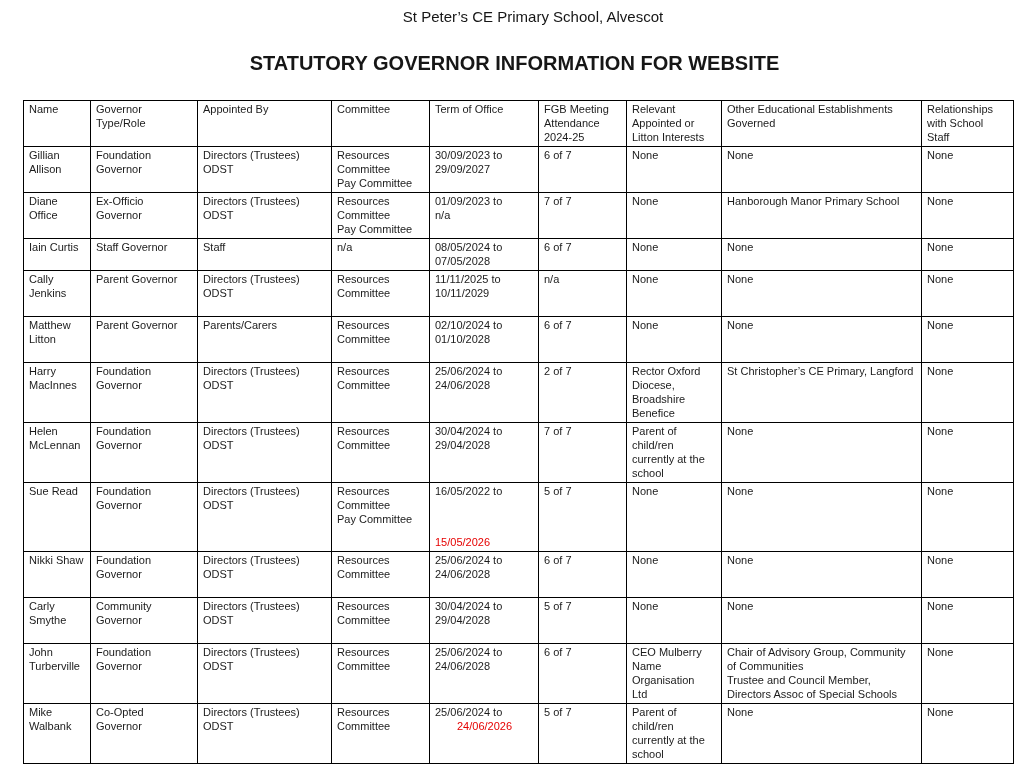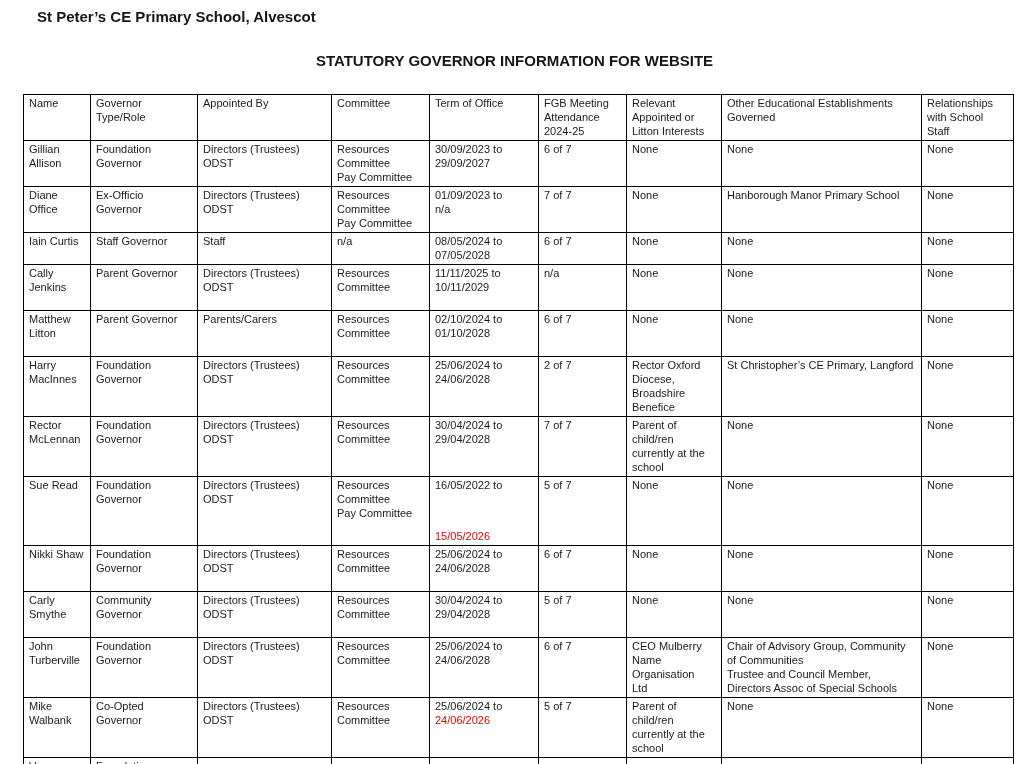--- a/index.html
+++ b/index.html
@@ -13,30 +13,30 @@
     font-family: "Liberation Sans", sans-serif;
     color: #1b1b1b;
   }
   .page {
     width: 1029px;
     min-height: 764px;
     background: #ffffff;
     padding-top: 8px;
   }
   .doc-title {
-    text-align: left;
+    text-align: center;
     font-size: 15px;
-    font-weight: bold;
+    font-weight: normal;
     margin: 0;
     color: #161616;
     padding-left: 37px;
   }
   .doc-subtitle {
     text-align: center;
-    font-size: 15px;
+    font-size: 20px;
     font-weight: bold;
     margin: 27px 0 25px 0;
     color: #161616;
   }
   table.gov-table {
     border-collapse: collapse;
     table-layout: fixed;
     width: 990px;
     margin-left: 23px;
     font-size: 11px;
@@ -313,21 +313,21 @@
           </td>
           <td>
             <div class="cell-line">St Christopher’s CE Primary, Langford</div>
           </td>
           <td>
             <div class="cell-line">None</div>
           </td>
         </tr>
         <tr>
           <td>
-            <div class="cell-line">Rector</div>
+            <div class="cell-line">Helen</div>
             <div class="cell-line">McLennan</div>
           </td>
           <td>
             <div class="cell-line">Foundation</div>
             <div class="cell-line">Governor</div>
           </td>
           <td>
             <div class="cell-line">Directors (Trustees)</div>
             <div class="cell-line">ODST</div>
           </td>
@@ -510,21 +510,21 @@
           <td>
             <div class="cell-line">Directors (Trustees)</div>
             <div class="cell-line">ODST</div>
           </td>
           <td>
             <div class="cell-line">Resources</div>
             <div class="cell-line">Committee</div>
           </td>
           <td>
             <div class="cell-line">25/06/2024 to</div>
-            <div class="cell-line" style="color: rgb(230, 0, 0);">24/06/2026</div>
+            <div class="cell-line" style="color: rgb(230, 0, 0); text-align: center;">24/06/2026</div>
           </td>
           <td>
             <div class="cell-line">5 of 7</div>
           </td>
           <td>
             <div class="cell-line">Parent of</div>
             <div class="cell-line">child/ren</div>
             <div class="cell-line">currently at the</div>
             <div class="cell-line">school</div>
           </td>

